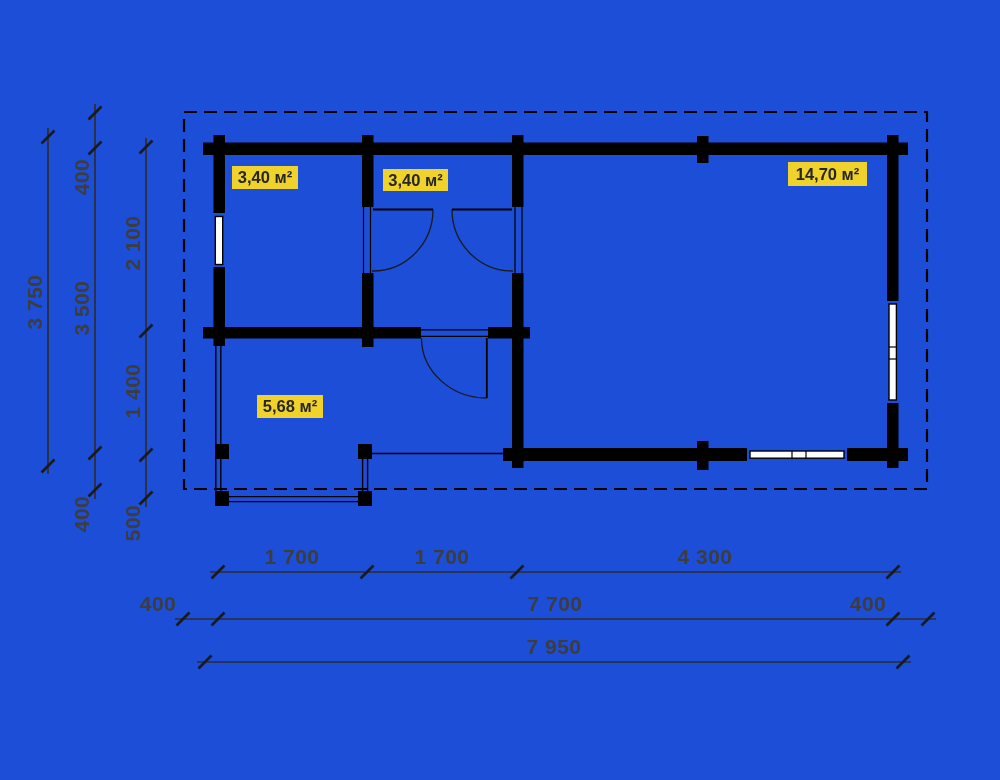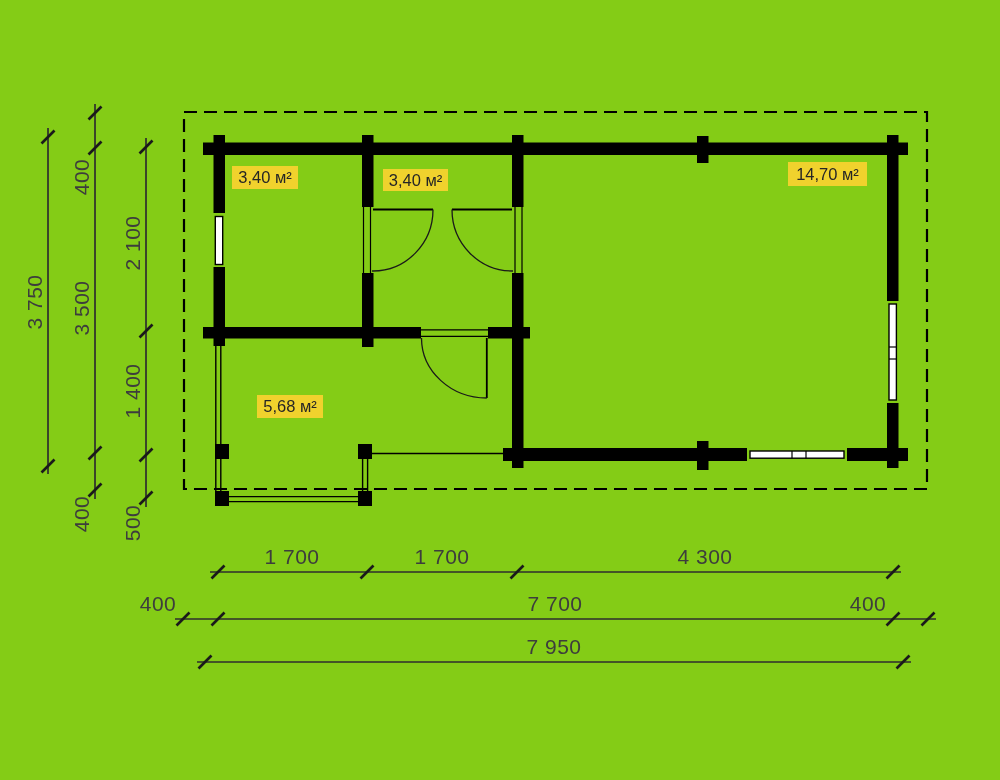--- a/index.html
+++ b/index.html
@@ -1,16 +1,16 @@
 <!DOCTYPE html>
 <html><head>
 <meta charset="utf-8">
 <style>
   html,body{margin:0;padding:0;background:#ffffff;}
-  .stage{position:relative;width:1000px;height:780px;background:#84cc16;overflow:hidden;}
+  .stage{position:relative;width:1000px;height:780px;background:#1d4ed8;overflow:hidden;font-weight:bold;}
   svg{display:block;}
   .wall{fill:#000000;stroke:none;}
   .thin{stroke:#000000;stroke-width:1.4;fill:none;}
   .jamb{stroke:#000000;stroke-width:1.2;fill:none;}
   .leaf{stroke:#000000;stroke-width:1.8;fill:none;}
   .arc{stroke:#1a1a1a;stroke-width:1.3;fill:none;}
   .winrect{fill:#ffffff;stroke:#000000;stroke-width:1.4;}
   .windiv{stroke:#000000;stroke-width:1.2;}
   .boundary{fill:none;stroke:#000000;stroke-width:2.2;stroke-dasharray:13 7;}
   .dimline{stroke:#2e2e2e;stroke-width:1.7;}

